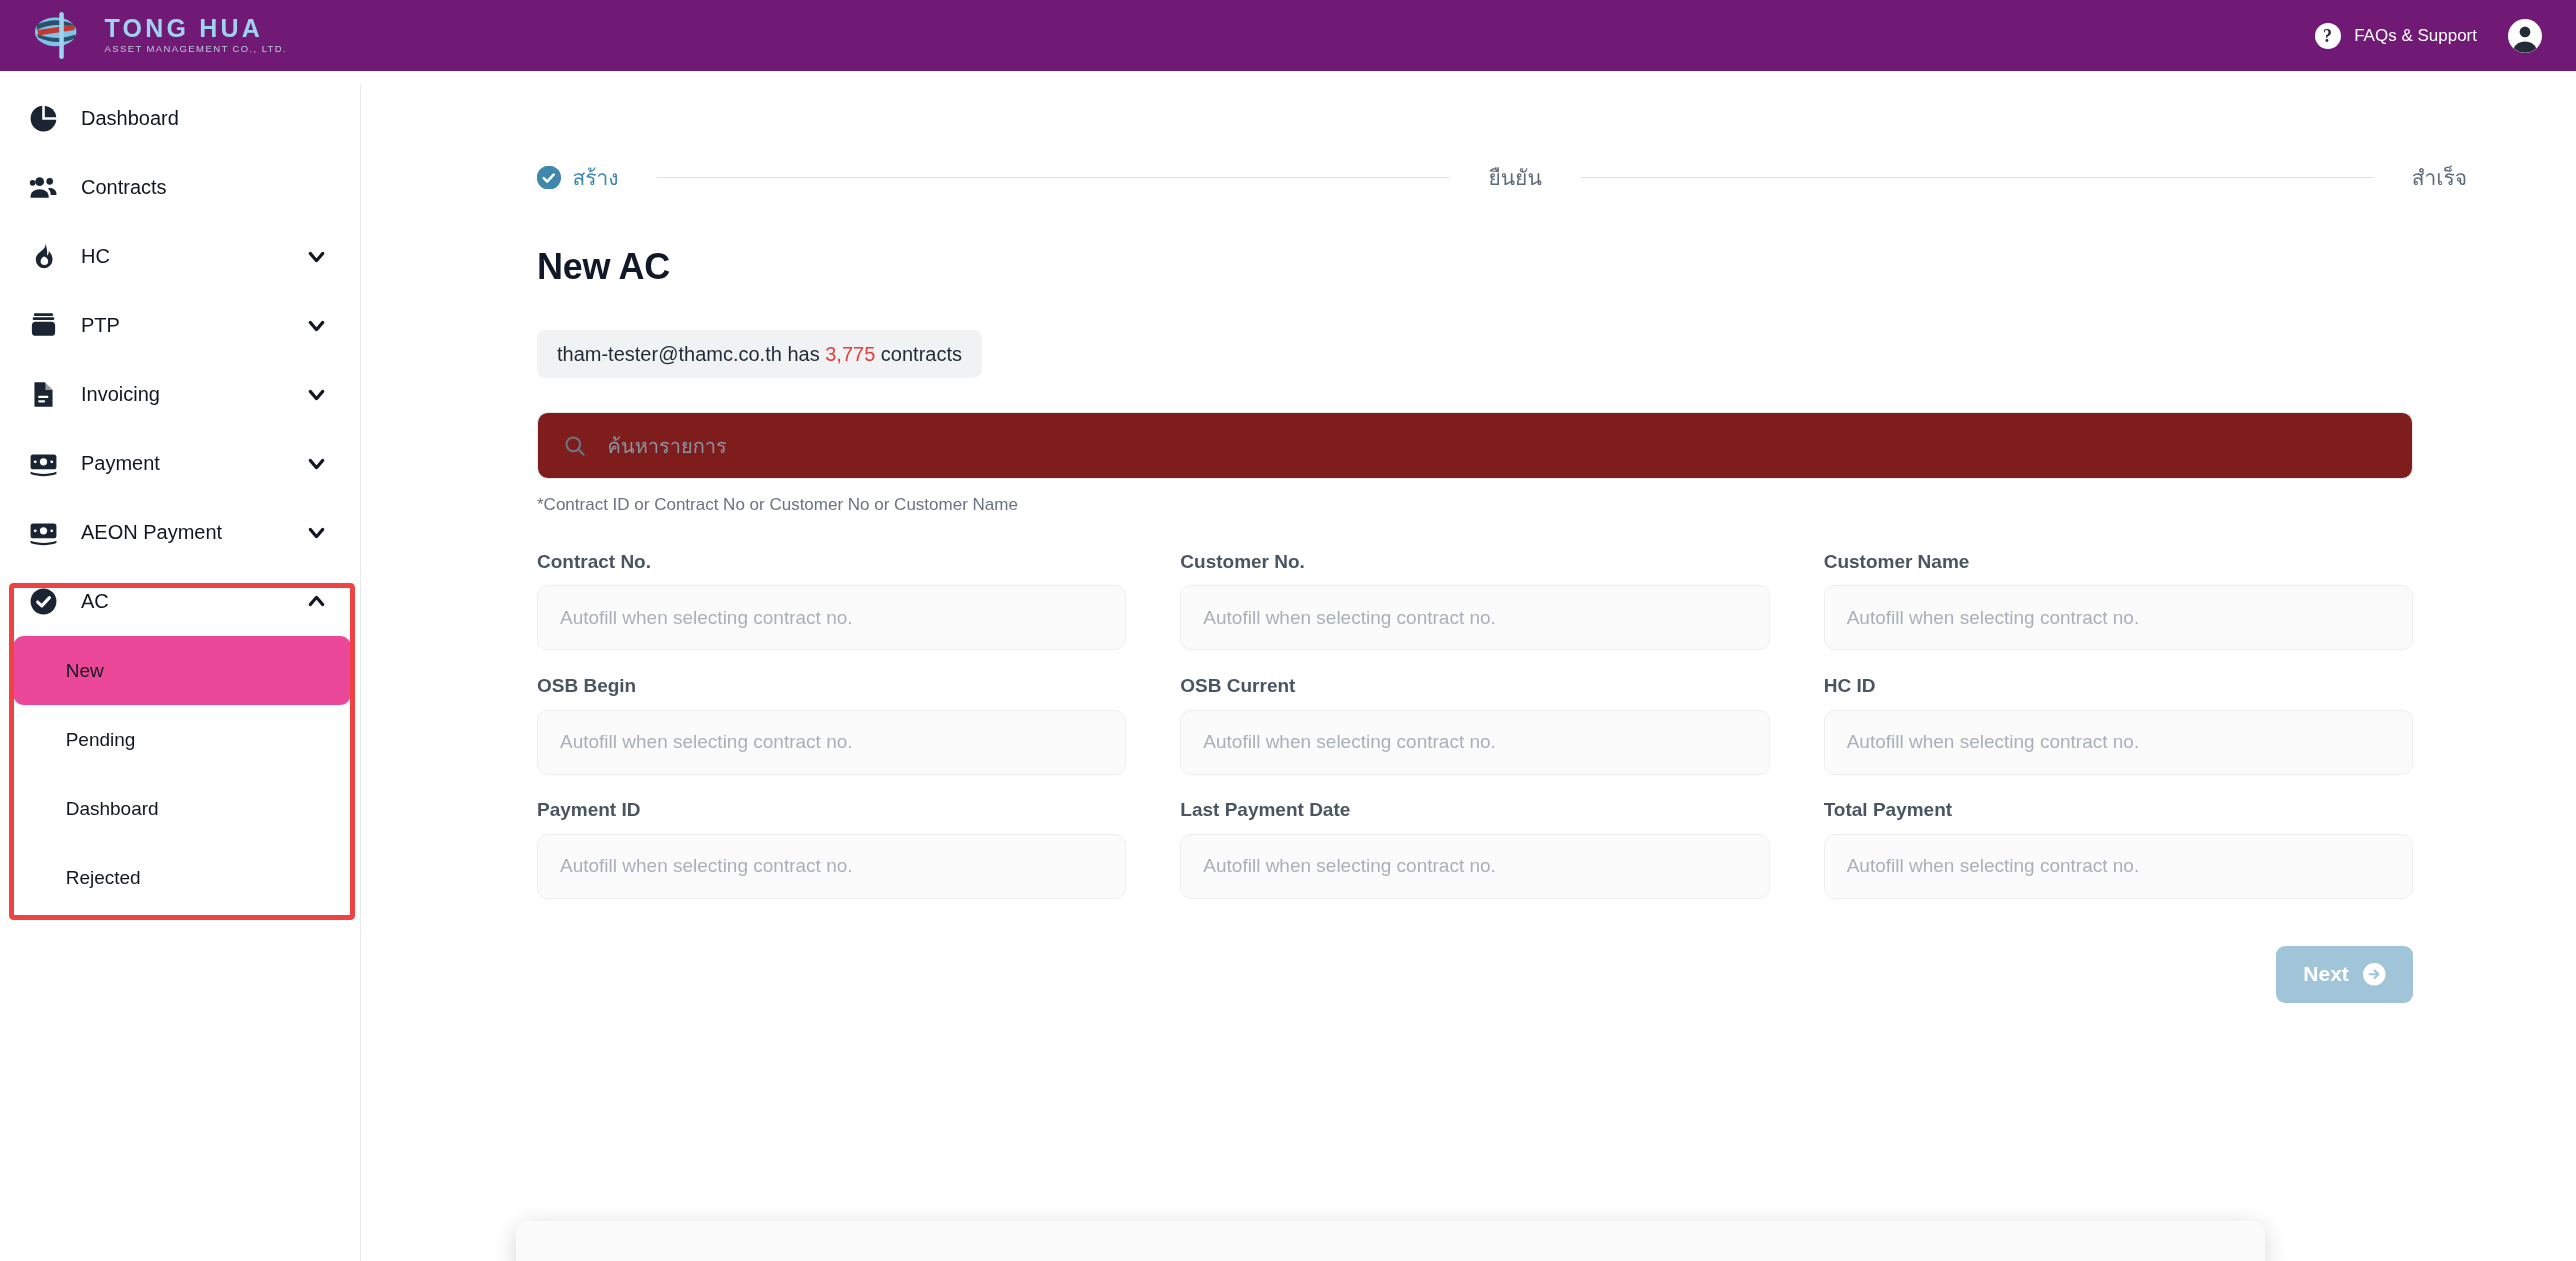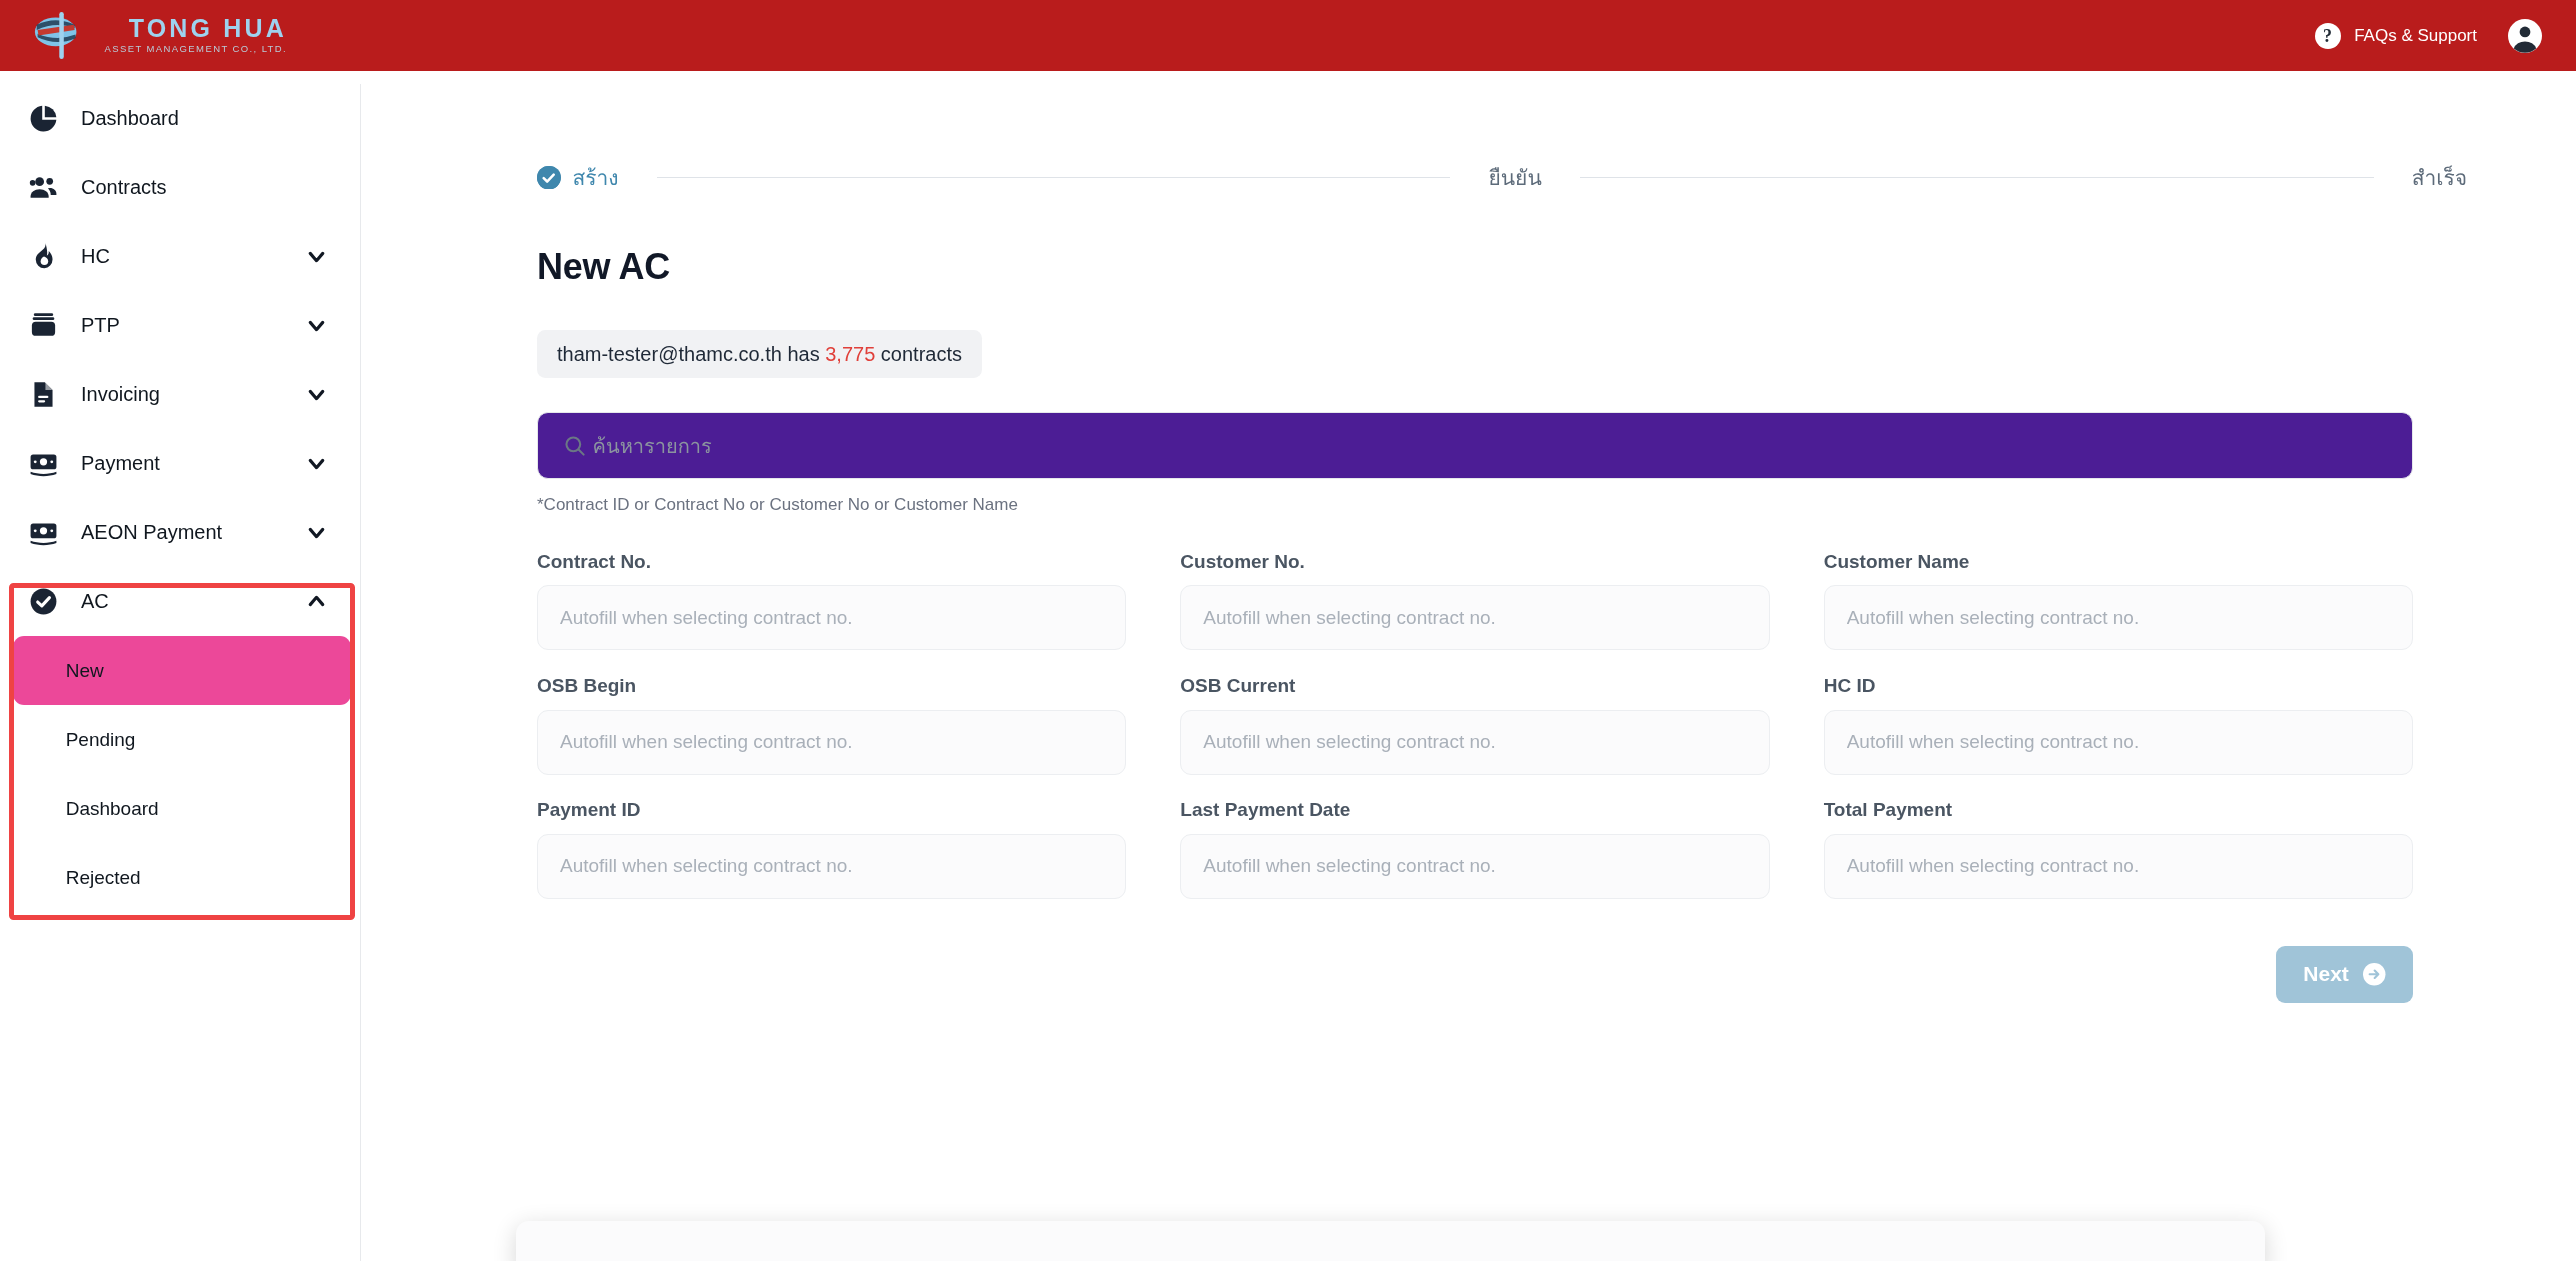--- a/index.html
+++ b/index.html
@@ -7,24 +7,23 @@
     width: 2576px; height: 1262px;
     font-family: "Liberation Sans", "DejaVu Sans", sans-serif;
     background: #ffffff;
     overflow: hidden;
   }
 
   
   .topbar {
     position: absolute; left: 0; top: 0;
     width: 2576px; height: 71px;
-    background: #b91c1c;
+    background: #701a75;
     display: flex; align-items: center;
     z-index: 30;
-    text-align: right;
   }
   .brand { display: flex; align-items: center; margin-left: 34px; gap: 14.5px; }
   .brand-mark { width: 56px; height: 51px; position: relative; flex: none; }
   .brand-text { display: flex; flex-direction: column; justify-content: center; }
   .brand-name {
     color: #9ed2ee; font-size: 25px; font-weight: bold;
     letter-spacing: 3.2px; line-height: 1.05;
   }
   .brand-sub {
     color: #b9cbd8; font-size: 9.5px; letter-spacing: 1.4px;
@@ -129,22 +128,22 @@
     background: #f1f2f4; border-radius: 8.2px;
     padding: 12.7px 20px; font-size: 20px; color: #1f2937;
   }
   .contract-badge .count { color: #e0403a; }
 
   
   .search-wrap { margin: 34px 163px 0 163px; position: relative; }
   .search-box {
     width: 100%; height: 67px;
     border: 0.9px solid #e5e7eb; border-radius: 11px;
-    background: #4c1d95;
-    display: flex; align-items: center; padding-left: 25px; gap: 6px;
+    background: #7f1d1d;
+    display: flex; align-items: center; padding-left: 25px; gap: 21px;
   }
   .search-icon { width: 23.6px; height: 23.6px; flex: none; color: #6b7785; }
   .search-placeholder { font-size: 20px; color: #8b949f; }
   .search-hint {
     margin: 15.4px 0 0 163px;
     font-size: 17px; color: #6b7280;
   }
 
   
   .form-grid {

